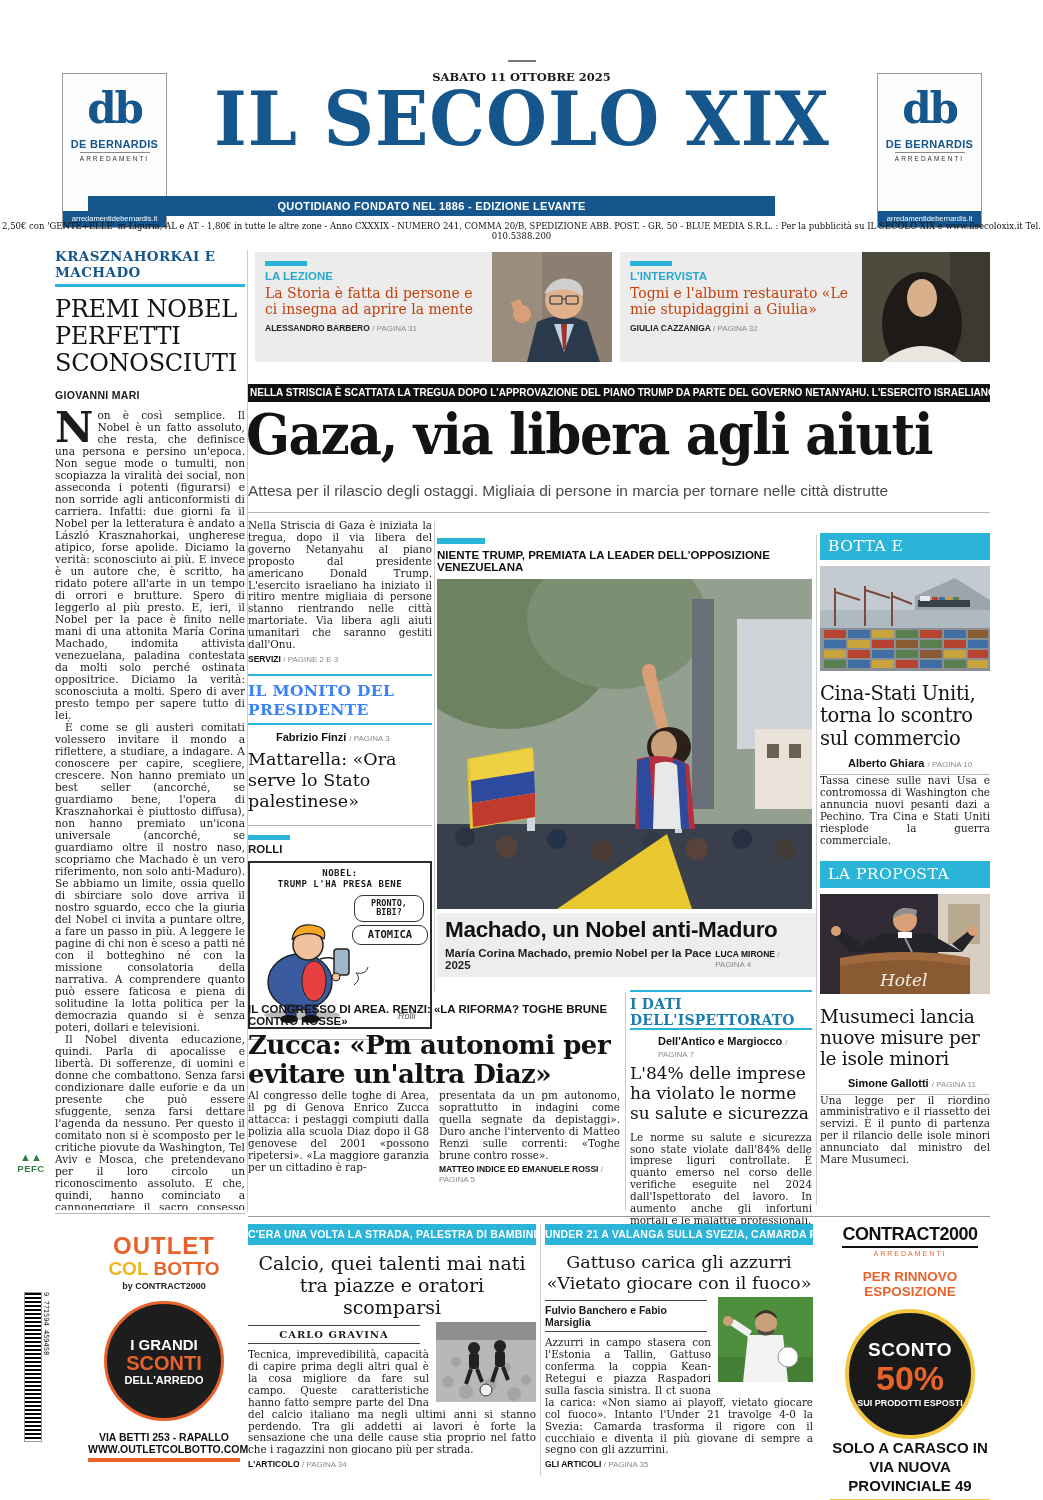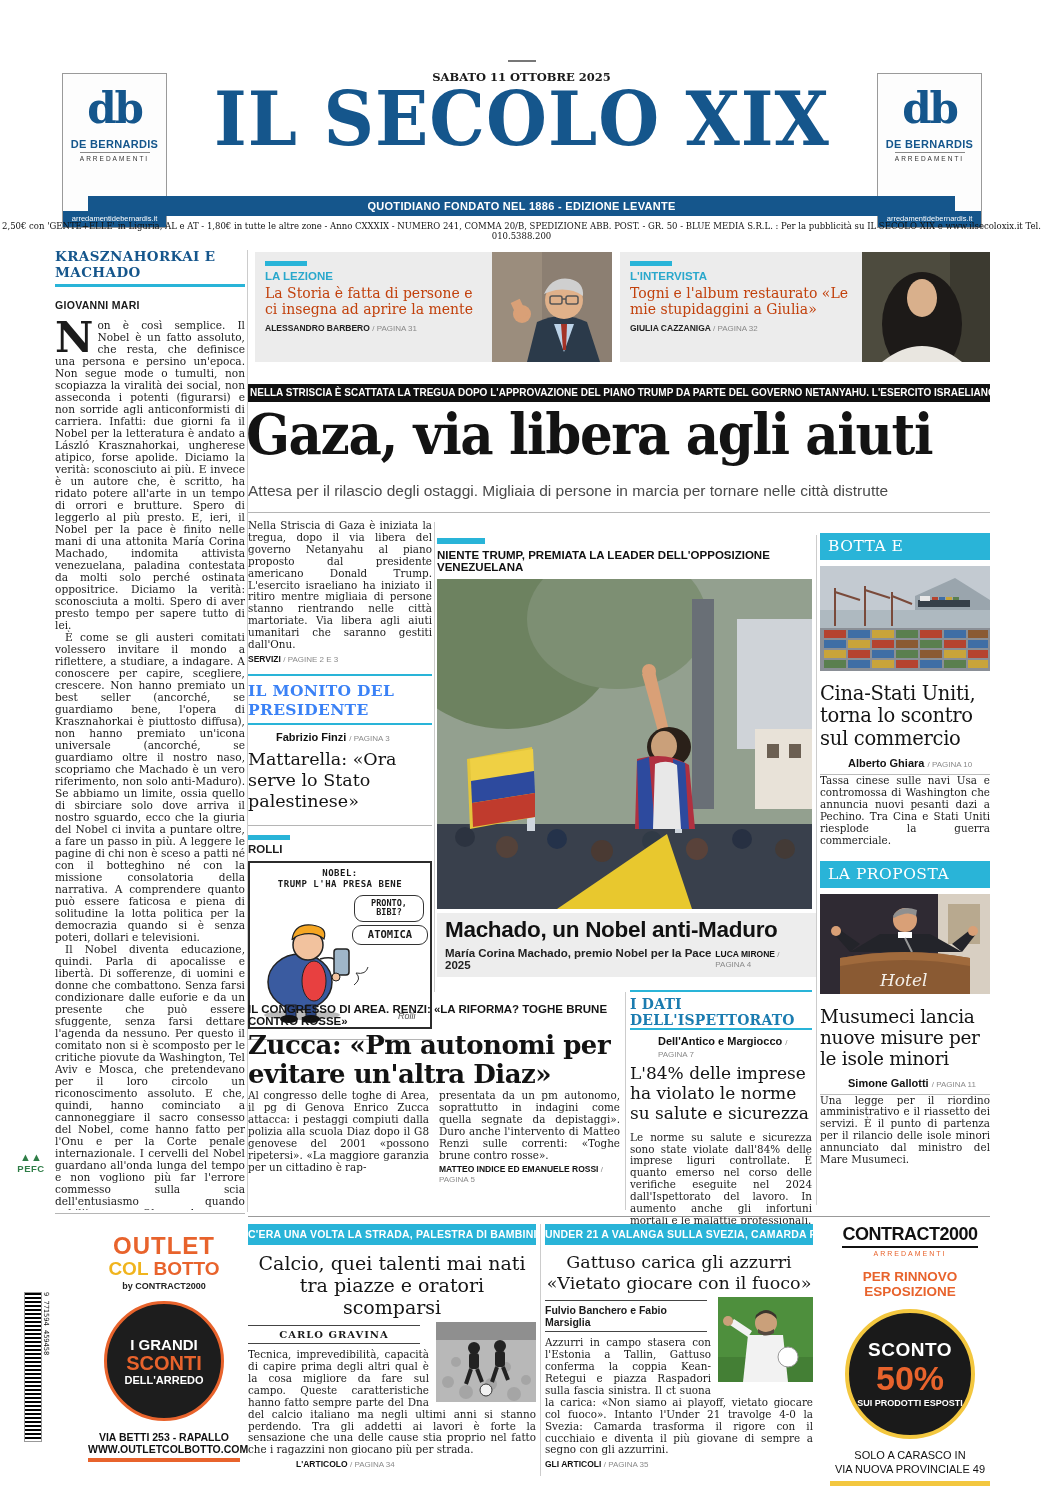--- a/index.html
+++ b/index.html
@@ -17,21 +17,21 @@
   .date{left:0;top:70px;width:100%;text-align:center;font-size:11.5px;font-weight:bold;}
   .mast{left:168px;top:84px;width:708px;text-align:center;font-size:70px;font-weight:bold;
         color:#15568c;letter-spacing:1px;line-height:1.0;transform:scaleY(1.08);}
   .adbox{width:105px;height:155px;border:1px solid #9a9a9a;background:#fdfdfd;text-align:center;box-sizing:border-box;}
   .adbox .dblogo{font-size:42px;font-weight:bold;color:#15568c;line-height:1.0;margin-top:14px;letter-spacing:-2px;}
   .adbox .dbname{font-size:11px;font-weight:bold;color:#15568c;margin-top:8px;letter-spacing:.3px;}
   .adbox .dbtag{font-size:6.5px;color:#333;letter-spacing:2px;margin-top:2px;border-top:1px solid #888;
         width:70px;margin-left:auto;margin-right:auto;padding-top:2px;}
   .adbox .dburl{position:absolute;left:0;bottom:0;width:100%;height:16px;background:#15568c;color:#fff;
         font-size:7.5px;line-height:16px;}
-  .band{left:88px;top:196px;width:867px;height:20px;background:#15568c;color:#fff;text-align:center;
+  .band{left:88px;top:196px;width:687px;height:20px;background:#15568c;color:#fff;text-align:center;
         font-size:11px;font-weight:bold;line-height:20px;letter-spacing:.3px;}
   .pricing{left:0;top:221px;width:100%;text-align:center;font-size:8.5px;color:#111;}
   
   #opinion{left:55px;top:248px;width:190px;height:962px;overflow:hidden;}
   .kicker-blue{font-size:13.5px;font-weight:bold;color:#15568c;letter-spacing:.4px;
         border-bottom:3px solid #29b4d8;padding-bottom:4px;}
   .op-title{font-size:24px;line-height:1.13;color:#131313;margin-top:9px;letter-spacing:-.3px;}
   .op-byline{font-size:10.5px;font-weight:bold;margin-top:12px;letter-spacing:.3px;}
   .op-body{margin-top:8px;font-size:10.6px;line-height:12px;color:#1b1b1b;}
   .op-body p{margin:0;}
@@ -112,21 +112,21 @@
   #adcontract{left:830px;top:1224px;width:160px;text-align:center;}
   .ct-logo{font-size:18px;font-weight:bold;color:#111;letter-spacing:-.5px;border-bottom:2px solid #111;
         display:inline-block;padding-bottom:1px;}
   .ct-sub{font-size:7px;color:#e8632c;letter-spacing:2px;margin-top:2px;}
   .ct-head{font-size:13.5px;font-weight:bold;color:#e8632c;margin-top:12px;}
   .ct-circle{width:122px;height:122px;border-radius:50%;background:#1a1a1a;border:4px solid #f3c73f;
         margin:10px auto 0 auto;display:flex;flex-direction:column;justify-content:center;}
   .ct-c1{color:#fff;font-size:19px;font-weight:bold;letter-spacing:.5px;}
   .ct-c2{color:#e8632c;font-size:34px;font-weight:bold;line-height:1.0;}
   .ct-c3{color:#fff;font-size:9px;font-weight:bold;margin-top:3px;line-height:1.2;}
-  .ct-addr{font-size:11px;font-weight:normal;color:#111;margin-top:10px;line-height:1.25;}
+  .ct-addr{font-size:15px;font-weight:bold;color:#111;line-height:1.25;}
   .ybar{height:5px;background:#f3c73f;margin-top:4px;}
   #adoutlet{left:88px;top:1234px;width:152px;text-align:center;}
   .ol-1{font-size:24px;font-weight:bold;color:#e8632c;letter-spacing:1px;line-height:1.0;}
   .ol-2{font-size:19px;font-weight:bold;line-height:1.0;margin-top:1px;}
   .ol-2 .y{color:#f0b41e;}
   .ol-2 .o{color:#e8632c;}
   .ol-by{font-size:9px;font-weight:bold;color:#222;margin-top:3px;}
   .ol-circle{width:114px;height:114px;border-radius:50%;background:#1d1d1d;border:3px solid #e8632c;
         margin:10px auto 0 auto;display:flex;flex-direction:column;justify-content:center;}
   .ol-c1{color:#fff;font-size:15px;font-weight:bold;}
@@ -164,20 +164,21 @@
     <div class="dbname">DE BERNARDIS</div>
     <div class="dbtag">ARREDAMENTI</div>
     <div class="dburl">arredamentidebernardis.it</div>
   </div>
 
   <div class="abs band">QUOTIDIANO FONDATO NEL 1886 - EDIZIONE LEVANTE</div>
   <div class="abs pricing serif">2,50€ con 'GENTE+ELLE' in Liguria, AL e AT - 1,80€ in tutte le altre zone - Anno CXXXIX - NUMERO 241, COMMA 20/B, SPEDIZIONE ABB. POST. - GR. 50 - BLUE MEDIA S.R.L. : Per la pubblicità su IL SECOLO XIX e www.ilsecoloxix.it Tel. 010.5388.200</div>
 
   <div id="opinion" class="abs">
     <div class="kicker-blue serif">KRASZNAHORKAI E MACHADO</div>
+    <div class="op-title serif">PREMI NOBEL PERFETTI SCONOSCIUTI</div>
     <div class="op-byline">GIOVANNI MARI</div>
     <div class="op-body serif just">
       <p><span class="dropcap serif">N</span><span>on è così semplice. Il Nobel è un fatto assoluto, che resta, che definisce una persona e persino un'epoca. Non segue mode o tumulti, non scopiazza la viralità dei social, non asseconda i potenti (figurarsi) e non sorride agli anticonformisti di carriera. Infatti: due giorni fa il Nobel per la letteratura è andato a László Krasznahorkai, ungherese atipico, forse apolide. Diciamo la verità: sconosciuto ai più. E invece è un autore che, è scritto, ha ridato potere all'arte in un tempo di orrori e brutture. Spero di leggerlo al più presto. E, ieri, il Nobel per la pace è finito nelle mani di una attonita María Corina Machado, indomita attivista venezuelana, paladina contestata da molti solo perché ostinata oppositrice. Diciamo la verità: sconosciuta a molti. Spero di aver presto tempo per sapere tutto di lei.</span></p>
       <p>È come se gli austeri comitati volessero invitare il mondo a riflettere, a studiare, a indagare. A conoscere per capire, scegliere, crescere. Non hanno premiato un best seller (ancorché, se guardiamo bene, l'opera di Krasznahorkai è piuttosto diffusa), non hanno premiato un'icona universale (ancorché, se guardiamo oltre il nostro naso, scopriamo che Machado è un vero riferimento, non solo anti-Maduro). Se abbiamo un limite, ossia quello di sbirciare solo dove arriva il nostro sguardo, ecco che la giuria del Nobel ci invita a puntare oltre, a fare un passo in più. A leggere le pagine di chi non è sceso a patti né con il botteghino né con la missione consolatoria della narrativa. A comprendere quanto può essere faticosa e piena di solitudine la lotta politica per la democrazia quando si è senza poteri, dollari e televisioni.</p>
       <p>Il Nobel diventa educazione, quindi. Parla di apocalisse e libertà. Di sofferenze, di uomini e donne che combattono. Senza farsi condizionare dalle euforie e da un presente che può essere sfuggente, senza farsi dettare l'agenda da nessuno. Per questo il comitato non si è scomposto per le critiche piovute da Washington, Tel Aviv e Mosca, che pretendevano per il loro circolo un riconoscimento assoluto. E che, quindi, hanno cominciato a cannoneggiare il sacro consesso del Nobel, come hanno fatto per l'Onu e per la Corte penale internazionale. I cervelli del Nobel guardano all'onda lunga del tempo e non vogliono più far l'errore commesso sulla scia dell'entusiasmo quando nobilitarono un Obama che ancora non aveva mosso un passo. —</p>
     </div>
   </div>
   <div class="abs hr" style="left:55px;top:1213px;width:190px;"></div>
   <div class="abs vline" style="left:247px;top:250px;height:962px;"></div>
 
@@ -444,21 +445,21 @@
         <line x1="41" y1="47" x2="46" y2="60" stroke="#222" stroke-width="4"></line>
         <circle cx="64" cy="24" r="6"></circle>
           <rect x="59" y="29" width="10" height="16" rx="3"></rect>
         <line x1="61" y1="45" x2="56" y2="60" stroke="#222" stroke-width="4"></line>
         <line x1="67" y1="45" x2="72" y2="58" stroke="#222" stroke-width="4"></line>
       </g>
       <circle cx="50" cy="68" r="6" fill="#f2f2f2" stroke="#333"></circle>
     </svg>
     <div class="c-by">CARLO GRAVINA</div>
     <p class="body-sm serif just" style="margin:0;">Tecnica, imprevedibilità, capacità di capire prima degli altri qual è la cosa migliore da fare sul campo. Queste caratteristiche hanno fatto sempre parte del Dna del calcio italiano ma negli ultimi anni si stanno perdendo. Tra gli addetti ai lavori è forte la sensazione che una delle cause stia proprio nel fatto che i ragazzini non giocano più per strada.</p>
-    <div class="refs" style="margin-top:3px;"><span style="font-weight:bold;font-size:8.5px;color:#111;margin-left:48px;">L'ARTICOLO</span> <span>/ PAGINA 34</span></div>
+    <div class="refs" style="margin-top:3px;"><span style="font-weight:bold;font-size:8.5px;color:#111;">L'ARTICOLO</span> <span>/ PAGINA 34</span></div>
   </div>
 
   <div class="abs vline" style="left:540px;top:1224px;height:252px;"></div>
   <div id="gattuso" class="abs">
     <div class="bband">UNDER 21 A VALANGA SULLA SVEZIA, CAMARDA RECORD</div>
     <div class="g-head serif">Gattuso carica gli azzurri «Vietato giocare con il fuoco»</div>
     <svg class="floatph" width="95" height="85" viewBox="0 0 95 85">
       <rect width="95" height="85" fill="#4e8f3d"></rect>
       <rect y="60" width="95" height="25" fill="#447f35"></rect>
       <polygon points="30,38 65,38 70,85 25,85" fill="#f2f2f2"></polygon>

